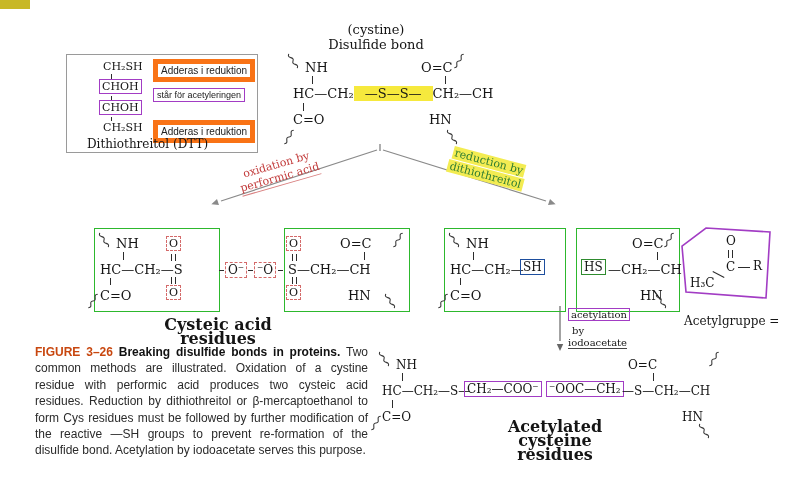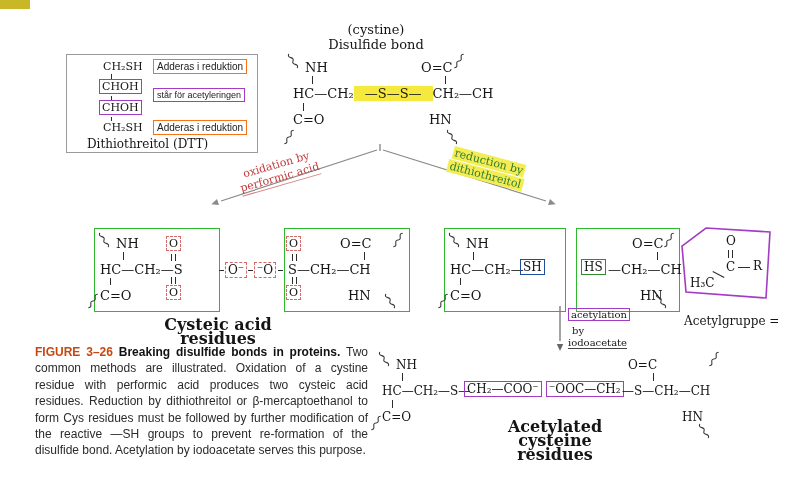--- a/index.html
+++ b/index.html
@@ -11,21 +11,21 @@
   .center{text-align:center;}
   .vb{position:absolute;width:1px;background:#2c2c2c;}
   .hb{position:absolute;height:1px;background:#2c2c2c;}
   .db{position:absolute;width:3px;border-left:1px solid #2c2c2c;border-right:1px solid #2c2c2c;}
   .gbox{position:absolute;border:1.5px solid #2db82d;}
   .pframe{border:1.5px solid #a23cc4;padding:0 2px;}
   .rdash{border:1px dashed #d46a6a;padding:0 2px;background:#fff;}
   .shbox{border:1.5px solid #1d4e9e;padding:0 2px;}
   .hsbox{border:1.5px solid #2e8b2e;padding:0 2px;}
   .hl{background:#f6e93d;padding:0 11px;}
-  .note-green{position:absolute;border:1px solid #f97316;padding:1px 3px;font:10px "Liberation Sans",sans-serif;color:#222;background:#fff;white-space:nowrap;}
+  .note-green{position:absolute;border:5px solid #f97316;padding:1px 3px;font:10px "Liberation Sans",sans-serif;color:#222;background:#fff;white-space:nowrap;}
   .note-purple{position:absolute;border:1px solid #a23cc4;padding:1px 3px;font:9px "Liberation Sans",sans-serif;color:#222;background:#fff;white-space:nowrap;}
   .sq{position:absolute;}
   .sq path{fill:none;stroke:#3a3a3a;stroke-width:1.1;stroke-linecap:round;}
   .sqa{transform:rotate(-33deg);} .sqb{transform:rotate(33deg);}
   .oxlabel{color:#c23b3b;transform:rotate(-16deg);font-size:11px;line-height:13px;}
   .oxlabel .ul{border-bottom:1px solid #d98080;padding-bottom:1px;}
   .redlabel{color:#2f7d32;transform:rotate(15deg);font-size:11px;line-height:14px;}
   .redlabel span{background:#f3ec52;padding:0 2px;}
   .caption{font-family:"Liberation Sans","DejaVu Sans",sans-serif;font-size:12px;line-height:16.4px;
            text-align:justify;color:#2b2b2b;}

